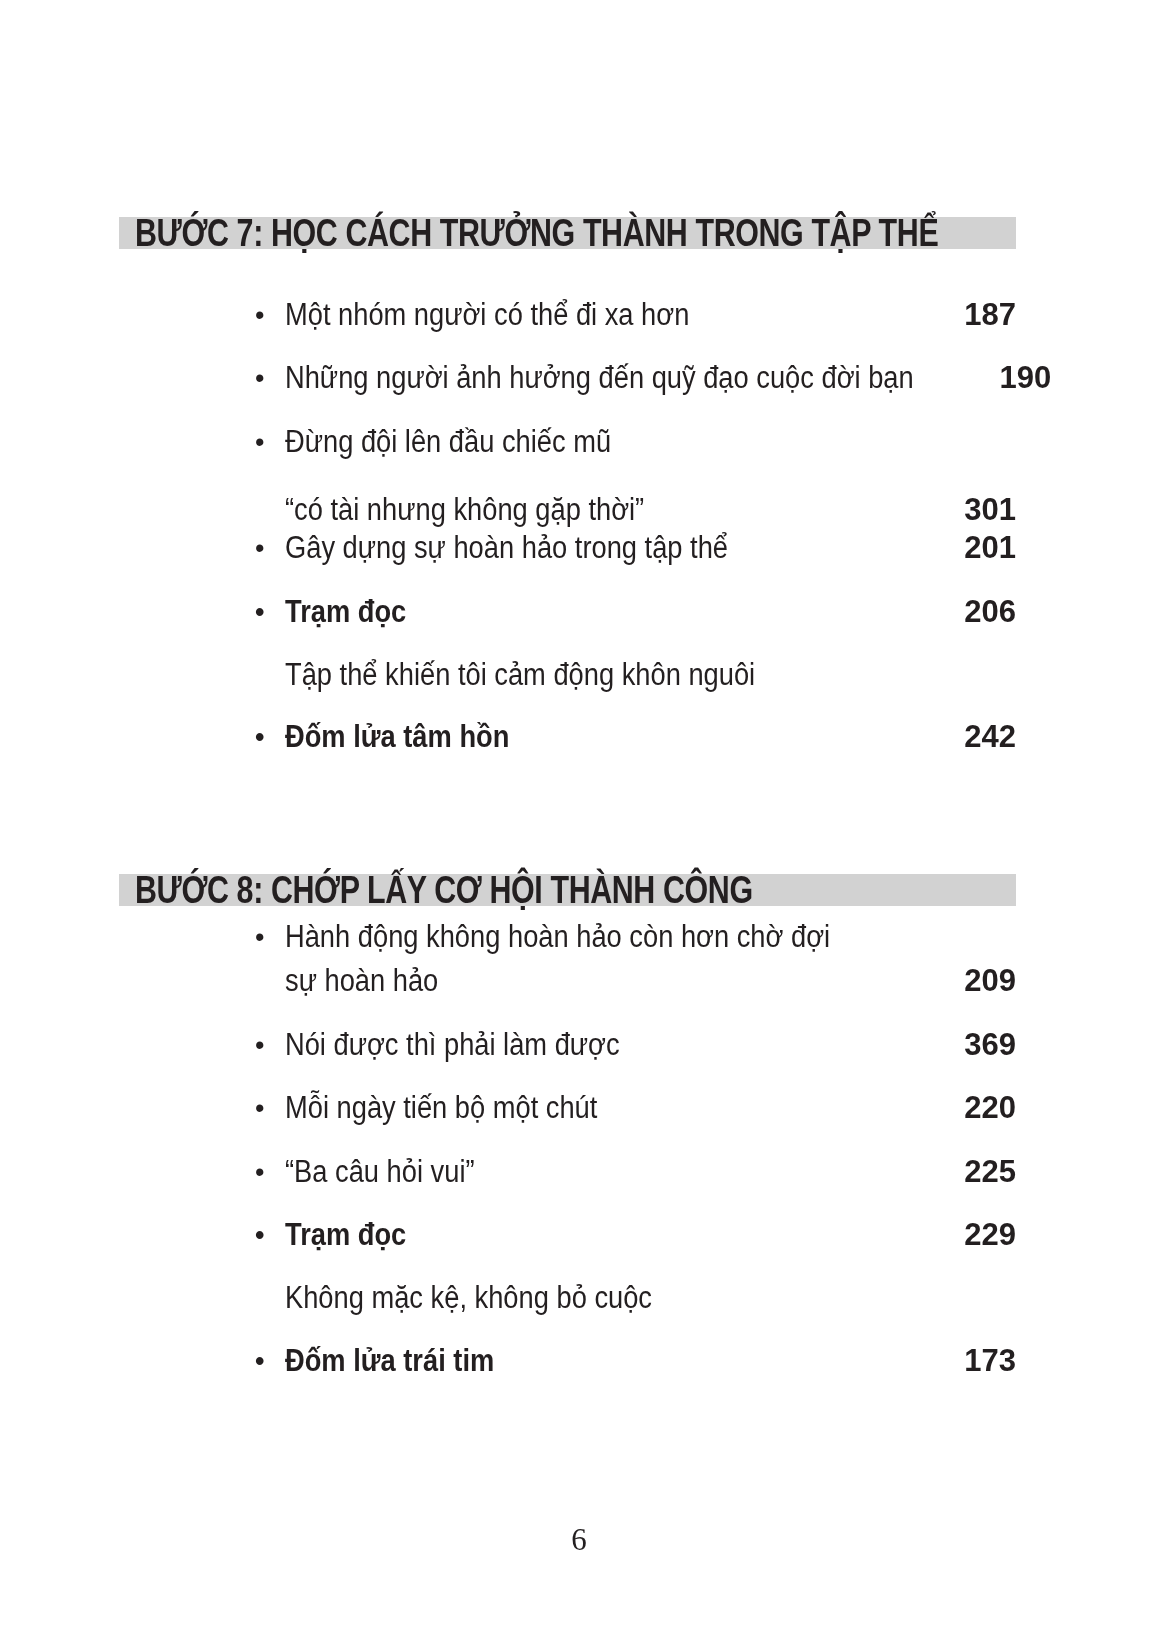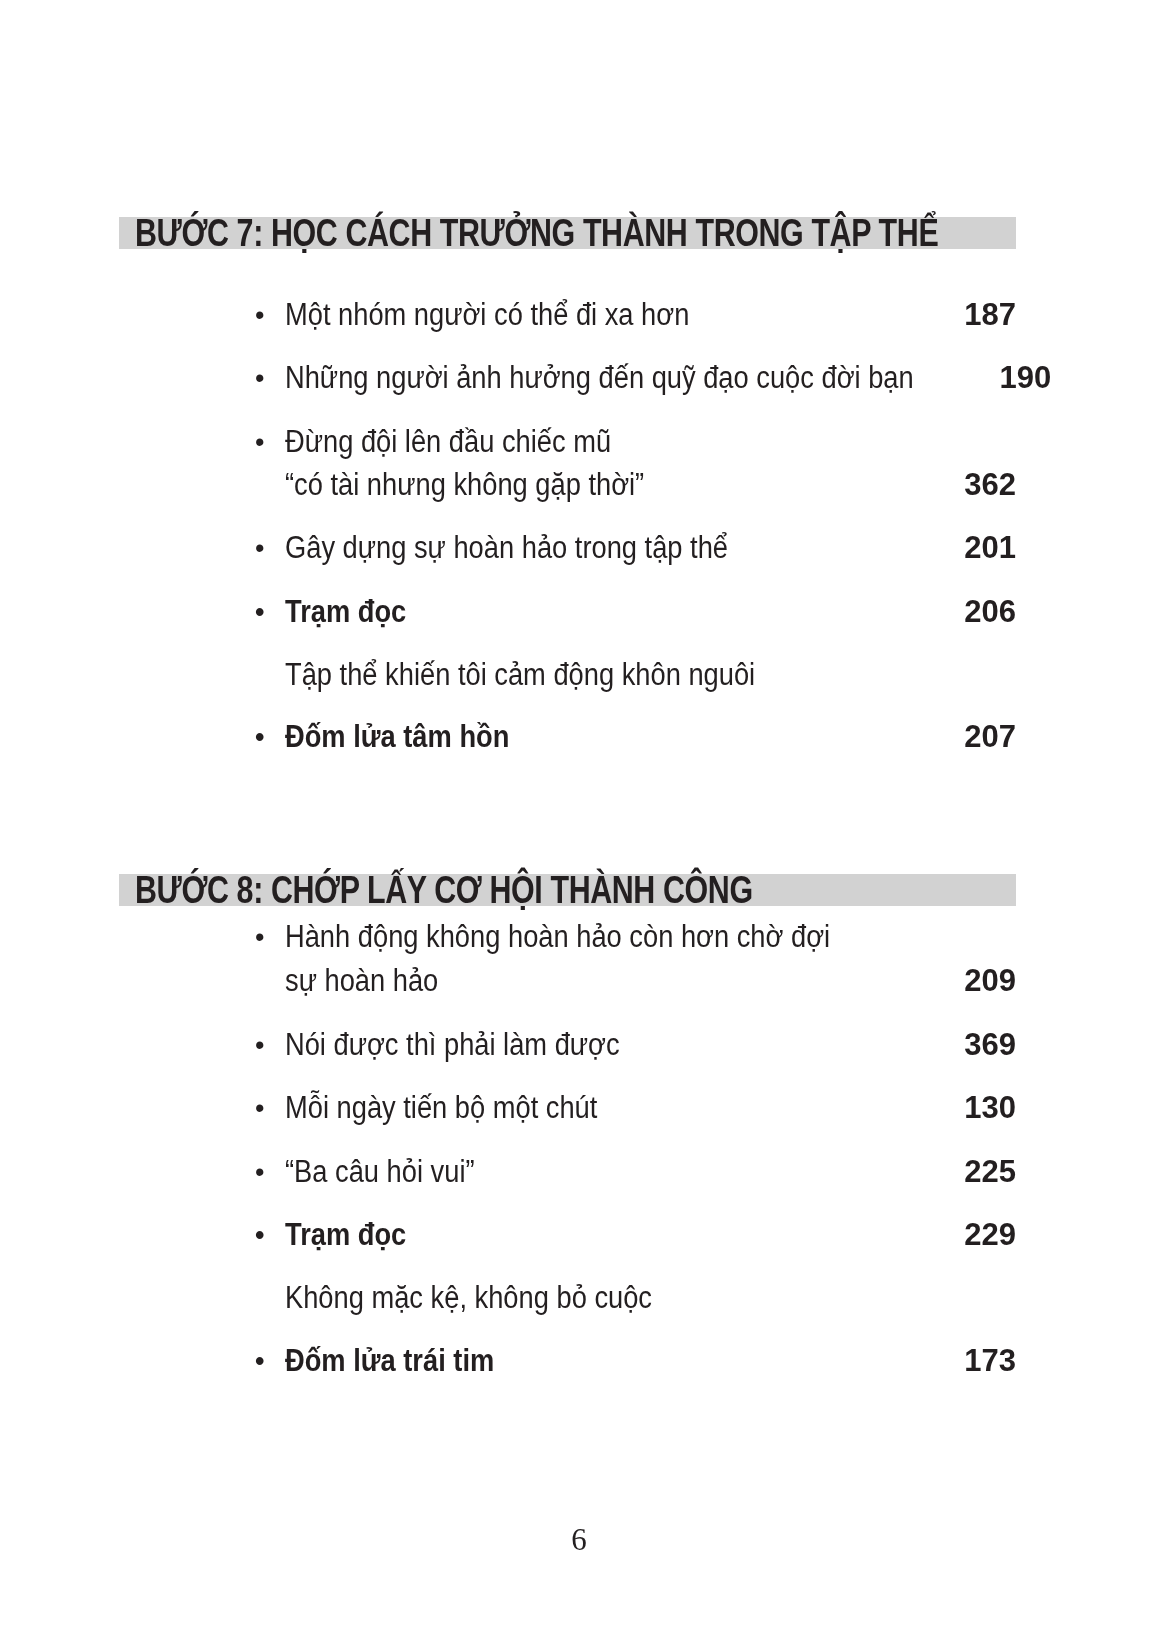--- a/index.html
+++ b/index.html
@@ -79,44 +79,44 @@
   <div class="row" style="top:356px">
     <span class="bullet">•</span>
     <span class="title">Những người ảnh hưởng đến quỹ đạo cuộc đời bạn</span>
     <span class="page-num">190</span>
   </div>
   <div class="row" style="top:420px">
     <span class="bullet">•</span>
     <span class="title">Đừng đội lên đầu chiếc mũ</span>
     <span class="page-num"></span>
   </div>
-  <div class="row" style="top:463px">
+  <div class="row" style="top:488px">
     <span class="bullet"></span>
     <span class="title">“có tài nhưng không gặp thời”</span>
-    <span class="page-num">362</span>
+    <span class="page-num">301</span>
   </div>
   <div class="row" style="top:526px">
     <span class="bullet">•</span>
     <span class="title">Gây dựng sự hoàn hảo trong tập thể</span>
     <span class="page-num">201</span>
   </div>
   <div class="row bold" style="top:590px">
     <span class="bullet">•</span>
     <span class="title">Trạm đọc</span>
     <span class="page-num">206</span>
   </div>
   <div class="row" style="top:653px">
     <span class="bullet"></span>
     <span class="title">Tập thể khiến tôi cảm động khôn nguôi</span>
     <span class="page-num"></span>
   </div>
   <div class="row bold" style="top:715px">
     <span class="bullet">•</span>
     <span class="title">Đốm lửa tâm hồn</span>
-    <span class="page-num">207</span>
+    <span class="page-num">242</span>
   </div>
 
   <div class="section-bar" style="top:874px">
     <span class="hdr">BƯỚC 8: CHỚP LẤY CƠ HỘI THÀNH CÔNG</span>
   </div>
 
   <div class="row" style="top:915px">
     <span class="bullet">•</span>
     <span class="title">Hành động không hoàn hảo còn hơn chờ đợi</span>
     <span class="page-num"></span>
@@ -127,21 +127,21 @@
     <span class="page-num">209</span>
   </div>
   <div class="row" style="top:1023px">
     <span class="bullet">•</span>
     <span class="title">Nói được thì phải làm được</span>
     <span class="page-num">369</span>
   </div>
   <div class="row" style="top:1086px">
     <span class="bullet">•</span>
     <span class="title">Mỗi ngày tiến bộ một chút</span>
-    <span class="page-num">130</span>
+    <span class="page-num">220</span>
   </div>
   <div class="row" style="top:1150px">
     <span class="bullet">•</span>
     <span class="title">“Ba câu hỏi vui”</span>
     <span class="page-num">225</span>
   </div>
   <div class="row bold" style="top:1213px">
     <span class="bullet">•</span>
     <span class="title">Trạm đọc</span>
     <span class="page-num">229</span>

